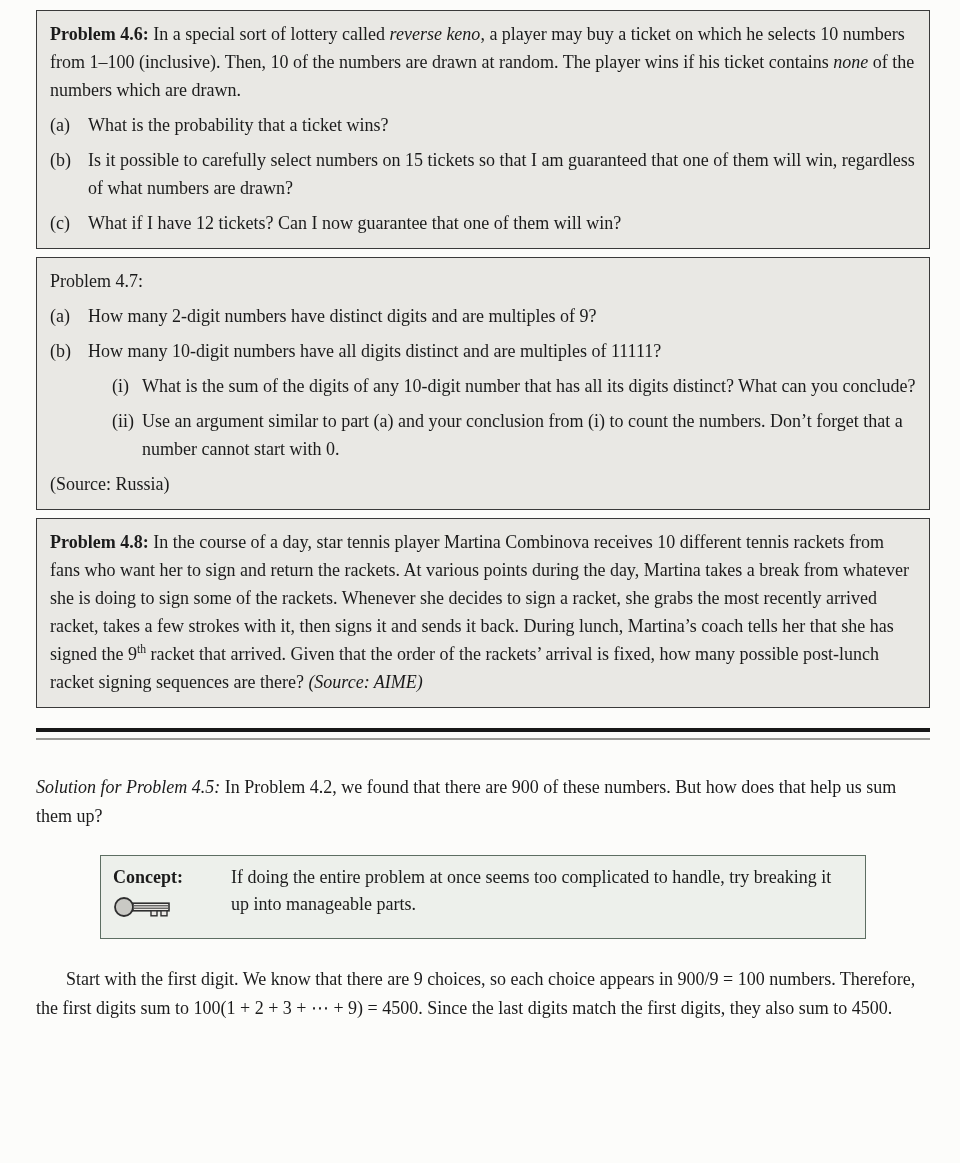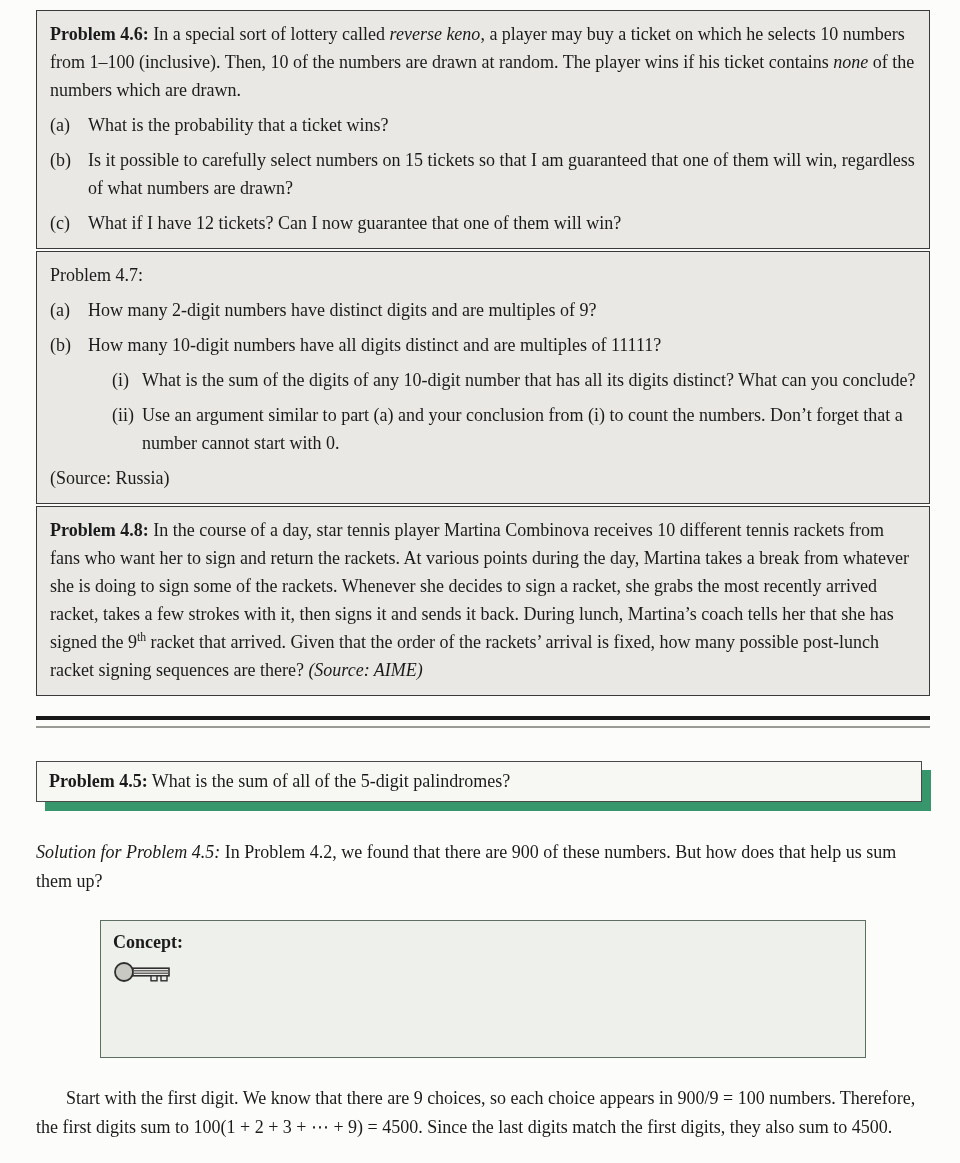--- a/index.html
+++ b/index.html
@@ -16,21 +16,21 @@
   }
   .content { width: 894px; }
 
   
   .problem-box {
     background: #e9e8e4;
     border: 1.6px solid #3a3a3a;
     padding: 9px 13px 11px 13px;
     font-size: 18px;
     line-height: 28px;
-    margin-bottom: 2px;
+    margin-bottom: 8px;
   }
   .pbox-para { margin-bottom: 7px; }
   .pbox-para:last-child { margin-bottom: 0; }
   .pbox-label { font-weight: normal; }
 
   .part { display: flex; margin-bottom: 7px; }
   .part:last-child { margin-bottom: 0; }
   .part .marker { width: 38px; flex: 0 0 38px; }
   .part .part-text { flex: 1; }
 
@@ -67,21 +67,20 @@
 
   
   .concept-box {
     margin: 24px 64px 26px 64px;
     background: #edf0eb;
     border: 1.5px solid #5d6e62;
     padding: 8px 12px 10px 12px;
     display: flex;
     font-size: 18px;
     line-height: 27px;
-    flex-direction: column;
   }
   .concept-label-col { width: 118px; flex: 0 0 118px; display: flex; flex-direction: column; }
   .concept-label { font-weight: bold; }
   .key-icon-holder { margin-top: 3px; }
   .concept-text { flex: 1; }
 
   
   .run-bold { font-weight: bold; }
   .run-italic { font-style: italic; }
   sup { font-size: 0.65em; line-height: 0; vertical-align: super; }
@@ -131,40 +130,36 @@
 
     <section class="problem-box">
       <p class="pbox-para"><span class="run-bold">Problem 4.8:</span><span> In the course of a day, star tennis player Martina Combinova receives 10 different tennis rackets from fans who want her to sign and return the rackets.  At various points during the day, Martina takes a break from whatever she is doing to sign some of the rackets.  Whenever she decides to sign a racket, she grabs the most recently arrived racket, takes a few strokes with it, then signs it and sends it back.  During lunch, Martina’s coach tells her that she has signed the 9</span><sup>th</sup><span> racket that arrived.  Given that the order of the rackets’ arrival is fixed, how many possible post-lunch racket signing sequences are there? </span><span class="run-italic">(Source: AIME)</span></p>
     </section>
 
     <div class="double-rule">
       <div class="rule-thick"></div>
       <div class="rule-thin"></div>
     </div>
 
-    <div class="highlight-wrap">
-      <section class="highlight-box">
-        <p><span class="run-bold">Problem 4.5:</span><span>  What is the sum of all of the 5-digit palindromes?</span></p>
-      </section>
-    </div>
 
     <p class="body-para no-indent"><span class="run-italic">Solution for Problem 4.5:</span><span>  In Problem 4.2, we found that there are 900 of these numbers.  But how does that help us sum them up?</span></p>
 
     <section class="concept-box">
       <div class="concept-label-col">
         <span class="concept-label">Concept:</span>
         <span class="key-icon-holder">
           <svg width="62" height="26" viewBox="0 0 62 26" aria-hidden="true">
             <circle cx="11" cy="13" r="9" fill="#c9c9c4" stroke="#2f2f2f" stroke-width="1.8"></circle>
             <rect x="20" y="9.2" width="36" height="7.6" fill="#eceae6" stroke="#2f2f2f" stroke-width="1.6"></rect>
             <line x1="21" y1="11.8" x2="55" y2="11.8" stroke="#2f2f2f" stroke-width="1"></line>
             <line x1="21" y1="14.2" x2="55" y2="14.2" stroke="#2f2f2f" stroke-width="1"></line>
             <rect x="38" y="16.8" width="6" height="5" fill="#eceae6" stroke="#2f2f2f" stroke-width="1.4"></rect>
             <rect x="48" y="16.8" width="6" height="5" fill="#eceae6" stroke="#2f2f2f" stroke-width="1.4"></rect>
           </svg>
         </span>
       </div>
+      <div class="concept-text">If doing the entire problem at once seems too complicated to handle, try breaking it up into manageable parts.</div>
     </section>
 
     <p class="body-para">Start with the first digit.  We know that there are 9 choices, so each choice appears in 900/9 = 100 numbers.  Therefore, the first digits sum to 100(1 + 2 + 3 + ⋯ + 9) = 4500.  Since the last digits match the first digits, they also sum to 4500.</p>
 
   </div>
 </div>
 
 </body></html>

